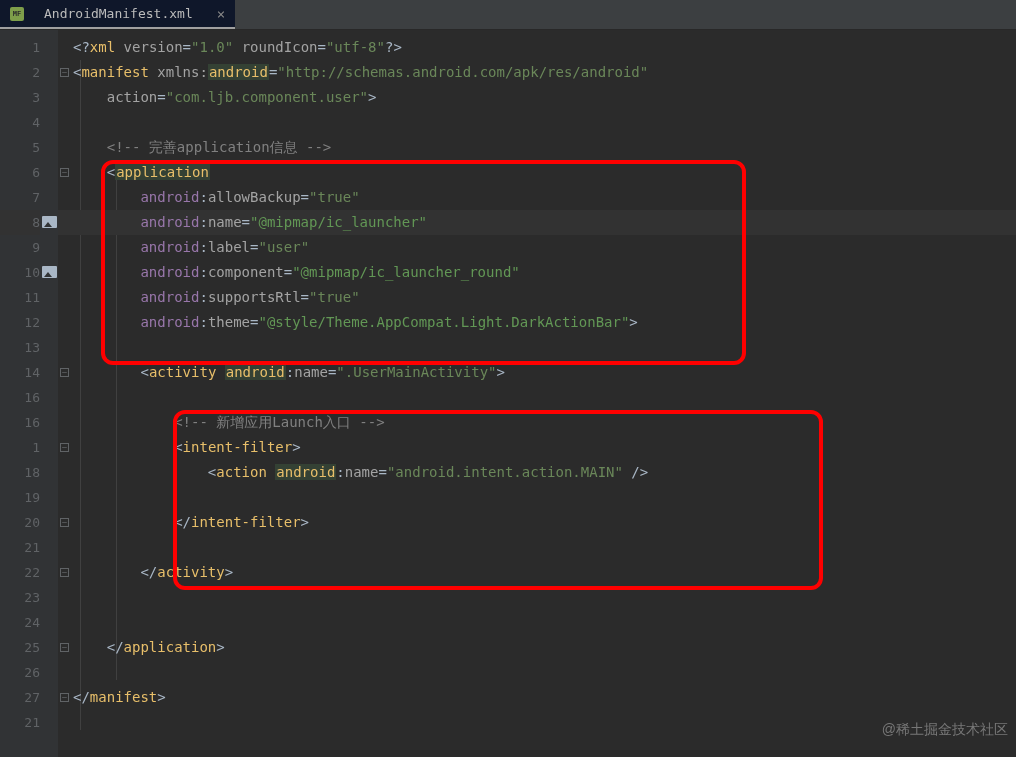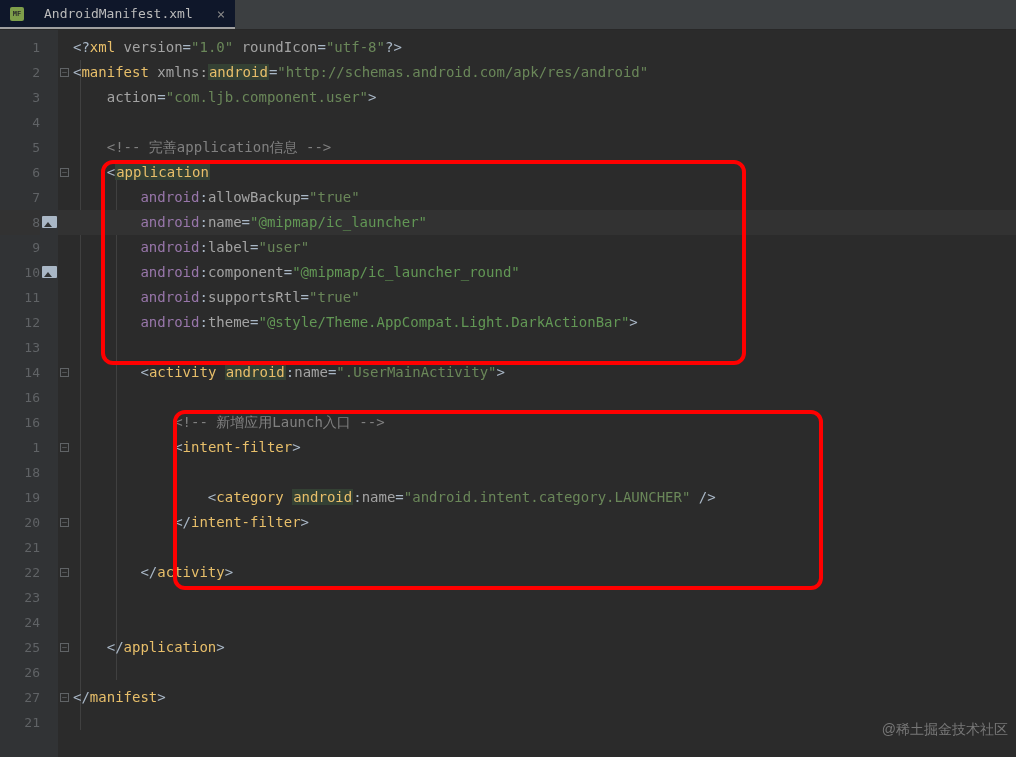--- a/index.html
+++ b/index.html
@@ -214,24 +214,24 @@
     <div class="code-line"></div>
 
     <div class="code-line"><span class="fold-marker">−</span>        <span class="punct">&lt;</span><span class="tag">activity</span><span> </span><span class="attr-ns-hl">android</span><span class="punct">:</span><span class="attr">name</span><span class="punct">=</span><span class="str">".UserMainActivity"</span><span class="punct">&gt;</span></div>
 
     <div class="code-line"></div>
 
     <div class="code-line">            <span class="comment">&lt;!-- 新增应用Launch入口 --&gt;</span></div>
 
     <div class="code-line"><span class="fold-marker">−</span>            <span class="punct">&lt;</span><span class="tag">intent-filter</span><span class="punct">&gt;</span></div>
 
-
-    <div class="code-line"></div>
-
-    <div class="code-line">                <span class="punct">&lt;</span><span class="tag">category</span><span> </span><span class="attr-ns-hl">android</span><span class="punct">:</span><span class="attr">name</span><span class="punct">=</span><span class="str">"android.intent.category.LAUNCHER"</span><span class="punct"> /&gt;</span></div>
+    <div class="code-line">                <span class="punct">&lt;</span><span class="tag">action</span><span> </span><span class="attr-ns-hl">android</span><span class="punct">:</span><span class="attr">name</span><span class="punct">=</span><span class="str">"android.intent.action.MAIN"</span><span class="punct"> /&gt;</span></div>
+
+    <div class="code-line"></div>
+
 
     <div class="code-line"><span class="fold-marker">−</span>            <span class="punct">&lt;/</span><span class="tag">intent-filter</span><span class="punct">&gt;</span></div>
 
     <div class="code-line"></div>
 
     <div class="code-line"><span class="fold-marker">−</span>        <span class="punct">&lt;/</span><span class="tag">activity</span><span class="punct">&gt;</span></div>
 
     <div class="code-line"></div>
     <div class="code-line"></div>
 

